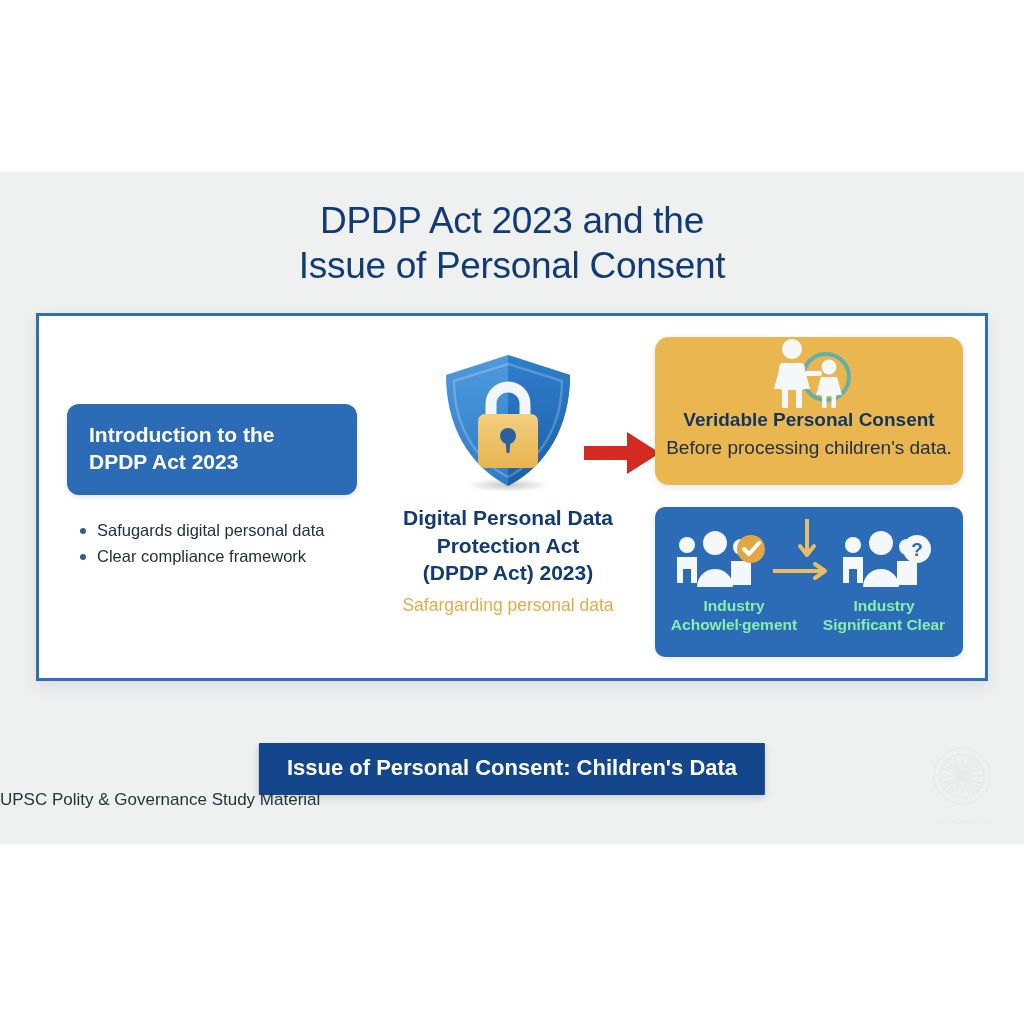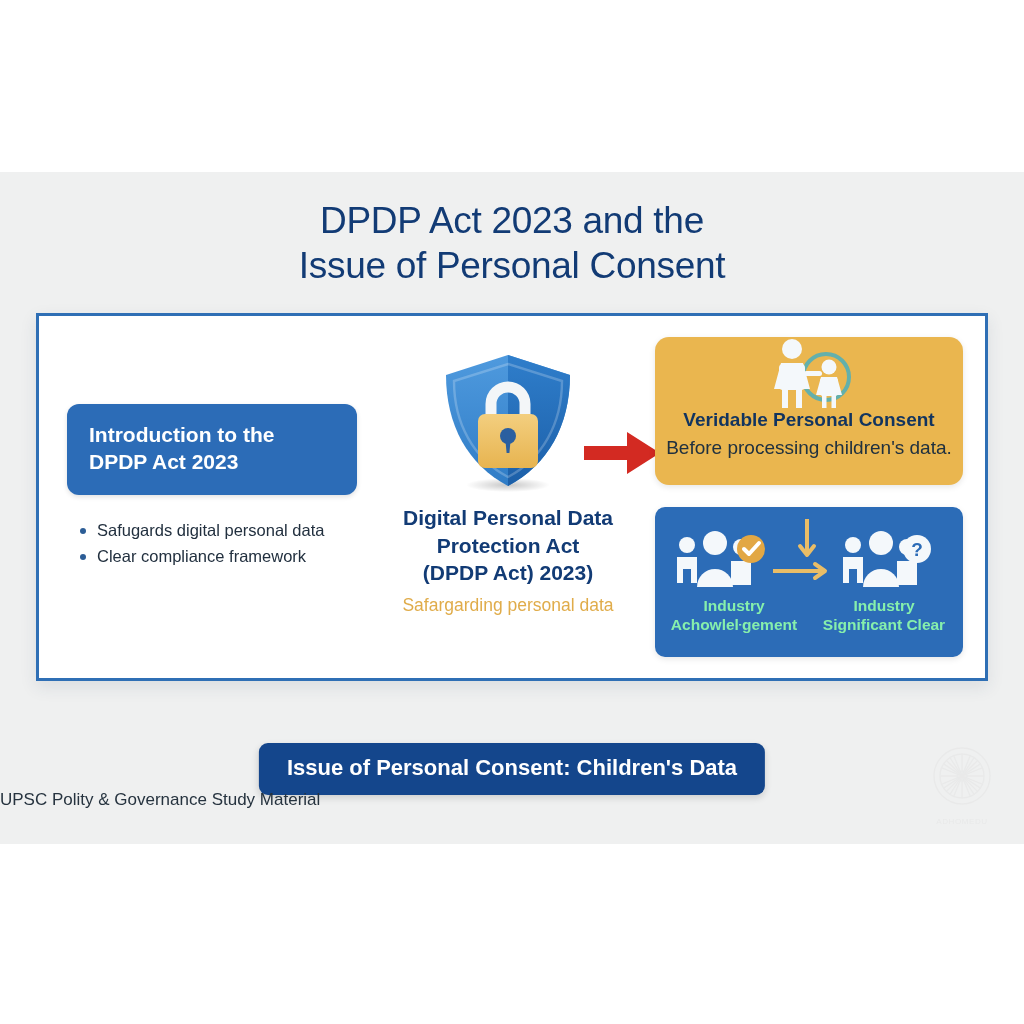--- a/index.html
+++ b/index.html
@@ -175,21 +175,21 @@
     width: 80px; height: 54px;
   }
 
   
   .bottom-pill {
     position: absolute;
     left: 50%;
     transform: translateX(-50%);
     top: 743px;
     background: #14468c;
-    border-radius: 9px;
+    border-radius: 1px;
     padding: 12px 28px 14px 28px;
     color: #ffffff;
     font-size: 22px;
     font-weight: bold;
     white-space: nowrap;
     box-shadow: 0 3px 7px rgba(0,0,0,0.14);
   }
   .bottom-sub {
     position: absolute;
     left: 0; top: 790px;

